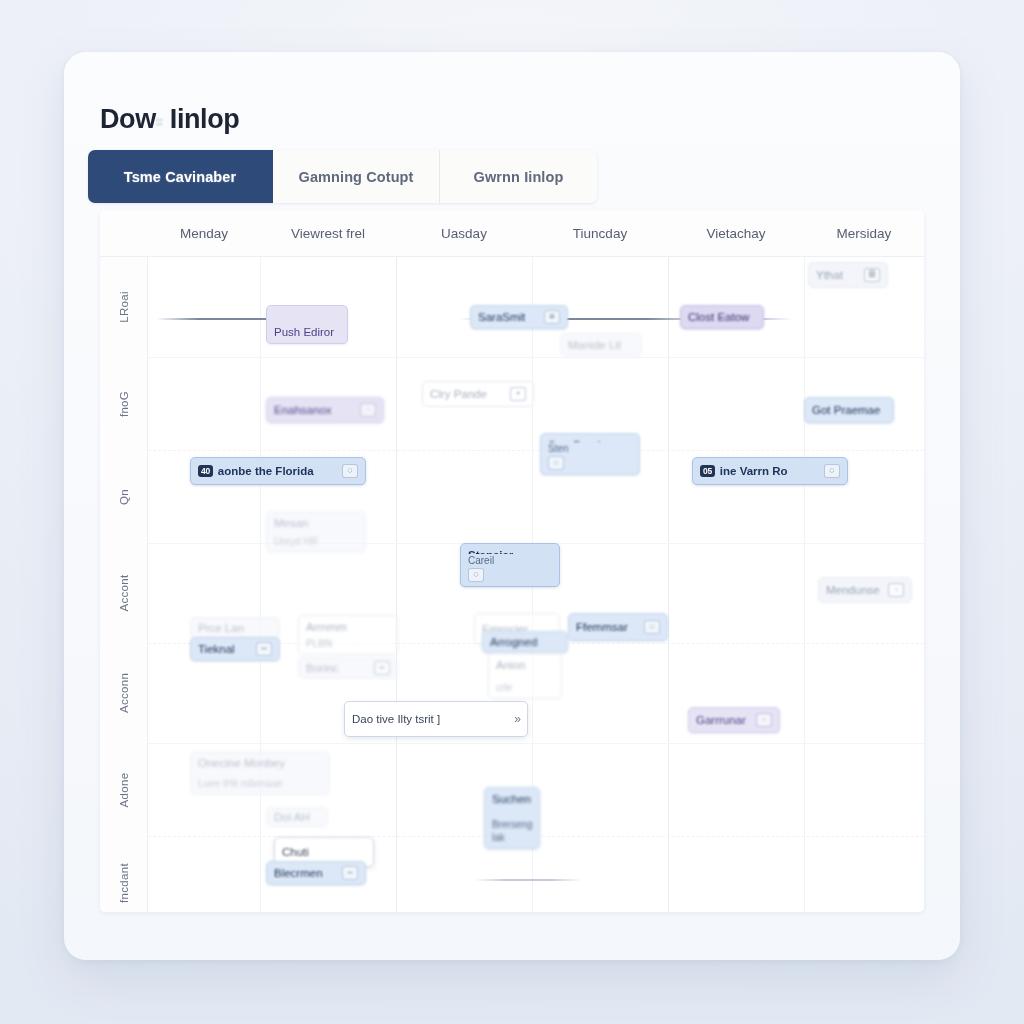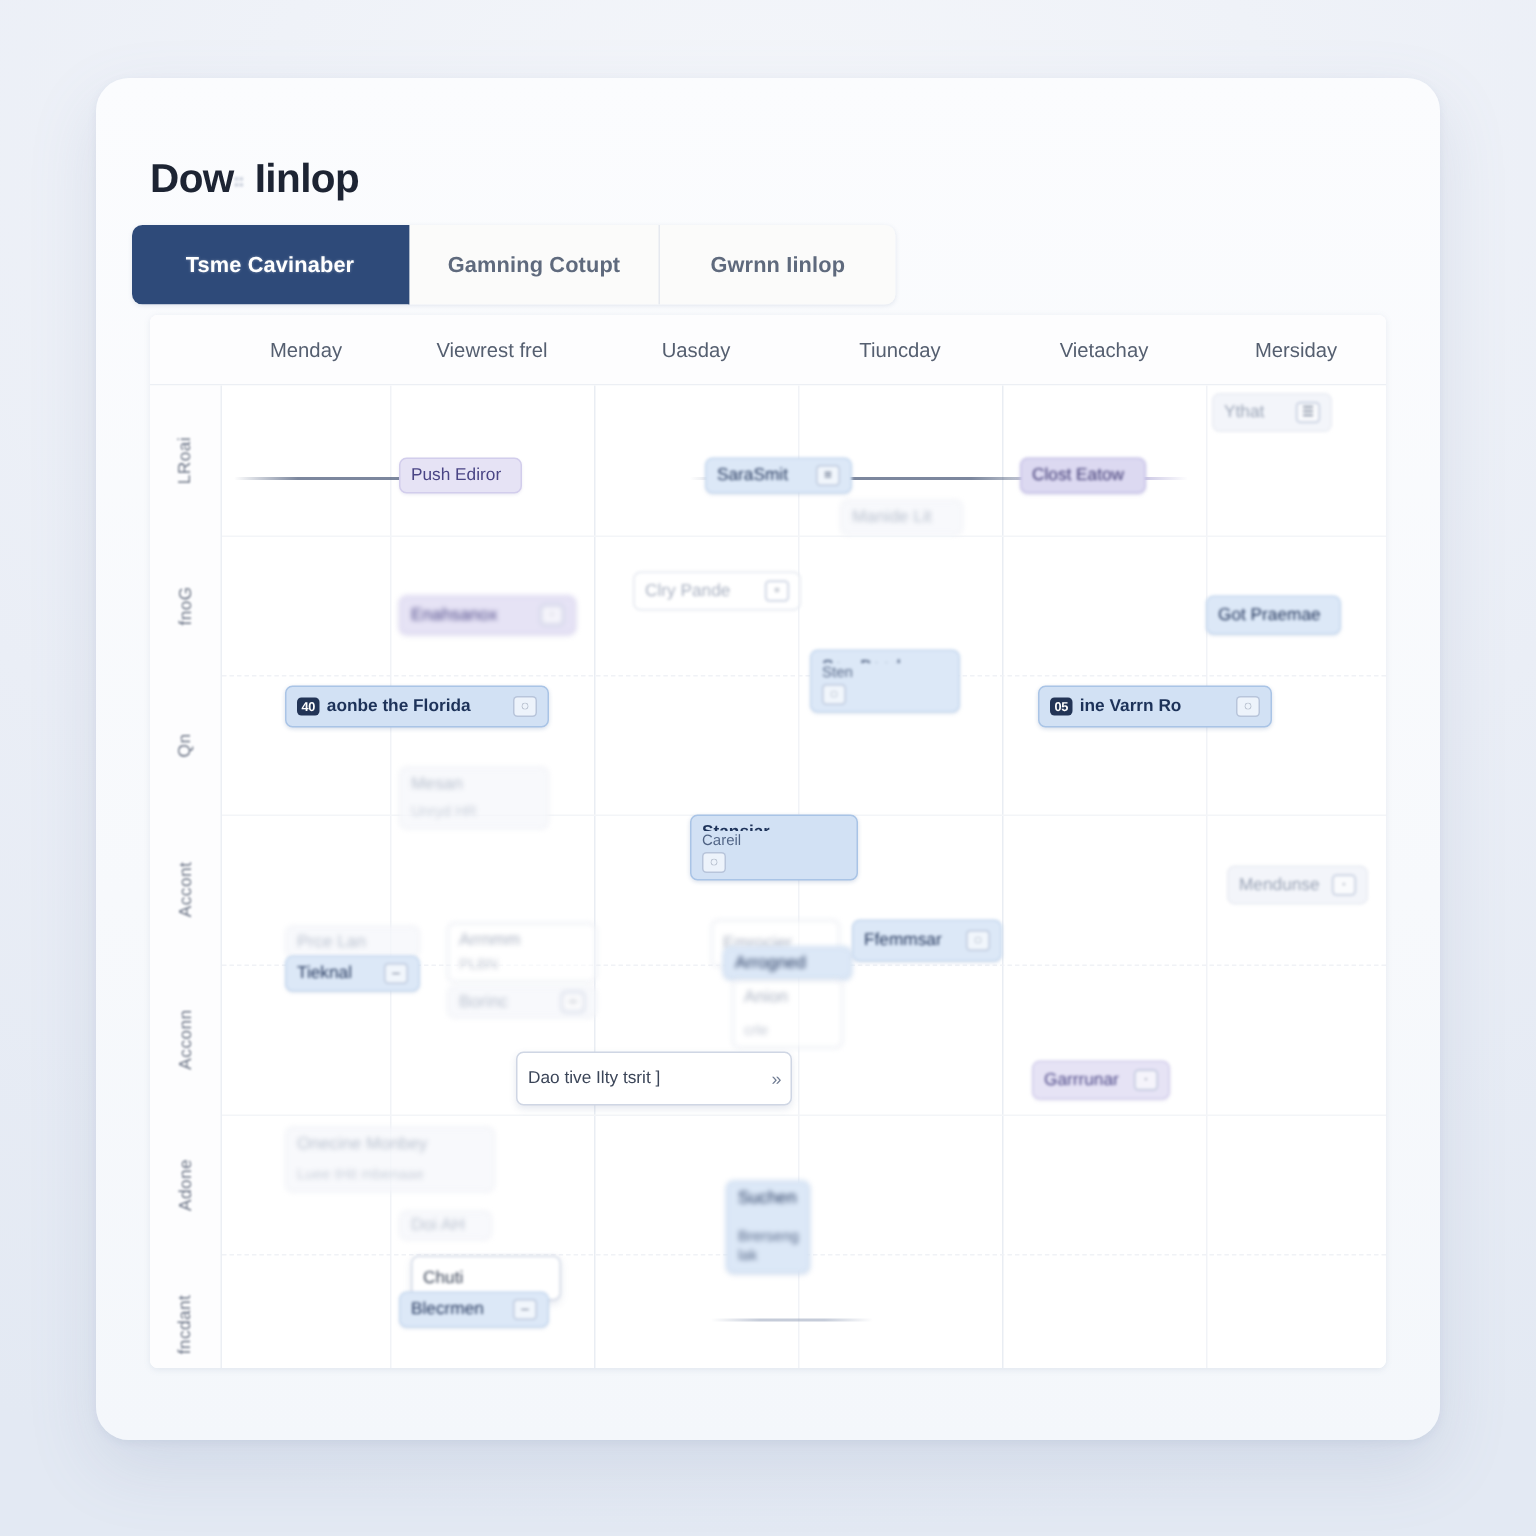--- a/index.html
+++ b/index.html
@@ -238,21 +238,21 @@
         <div class="hline" style="top: 100px;"></div>
         <div class="hline dotted" style="top: 193px;"></div>
         <div class="hline" style="top: 286px;"></div>
         <div class="hline dotted" style="top: 386px;"></div>
         <div class="hline" style="top: 486px;"></div>
         <div class="hline dotted" style="top: 579px;"></div>
         <div class="conn dark" style="left: 8px; top: 61px; width: 170px;"></div>
         <div class="conn dark" style="left: 312px; top: 61px; width: 250px;"></div>
         <div class="conn purple" style="left: 524px; top: 61px; width: 120px;"></div>
         <div class="conn" style="left: 326px; top: 622px; width: 108px;"></div>
-        <div class="ev purple-pale blurA" style="left: 118px; top: 48px; width: 82px; height: 24px; align-items: flex-end;">
+        <div class="ev purple-pale blurA" style="left: 118px; top: 48px; width: 82px; height: 39px; align-items: flex-end;">
           <span class="txt">Push Ediror</span>
         </div>
         <div class="ev blue blurB" style="left: 322px; top: 48px; width: 98px; height: 24px;">
           <span class="txt">SaraSmit</span>
           <span class="ic">≡</span>
         </div>
         <div class="ev purple blurB" style="left: 532px; top: 48px; width: 84px; height: 24px;">
           <span class="txt">Clost Eatow</span>
         </div>
         <div class="ev ghost blurB" style="left: 660px; top: 5px; width: 80px; height: 26px;">
@@ -285,21 +285,21 @@
         </div>
         <div class="ev blue-strong blurA" style="left: 544px; top: 200px; width: 156px; height: 28px;">
           <span class="badge">05</span>
           <span class="txt">ine Varrn Ro</span>
           <span class="ic">◌</span>
         </div>
         <div class="ev ghost-faint blurC tall" style="left: 118px; top: 254px; width: 100px; height: 42px;">
           <span class="txt">Mesan</span>
           <span class="sub">Unryd HR</span>
         </div>
-        <div class="ev blue-strong blurA tall" style="left: 312px; top: 286px; width: 112px; height: 44px;">
+        <div class="ev blue-strong blurA tall" style="left: 312px; top: 286px; width: 100px; height: 44px;">
           <span class="txt">Stansiar</span>
           <span class="sub">Careil</span>
           <span class="ic">◌</span>
         </div>
         <div class="ev ghost blurB" style="left: 670px; top: 320px; width: 94px; height: 26px;">
           <span class="txt">Mendunse</span>
           <span class="ic">∙</span>
         </div>
         <div class="ev ghost-faint blurC" style="left: 42px; top: 360px; width: 90px; height: 22px;">
           <span class="txt">Prce Lan</span>

